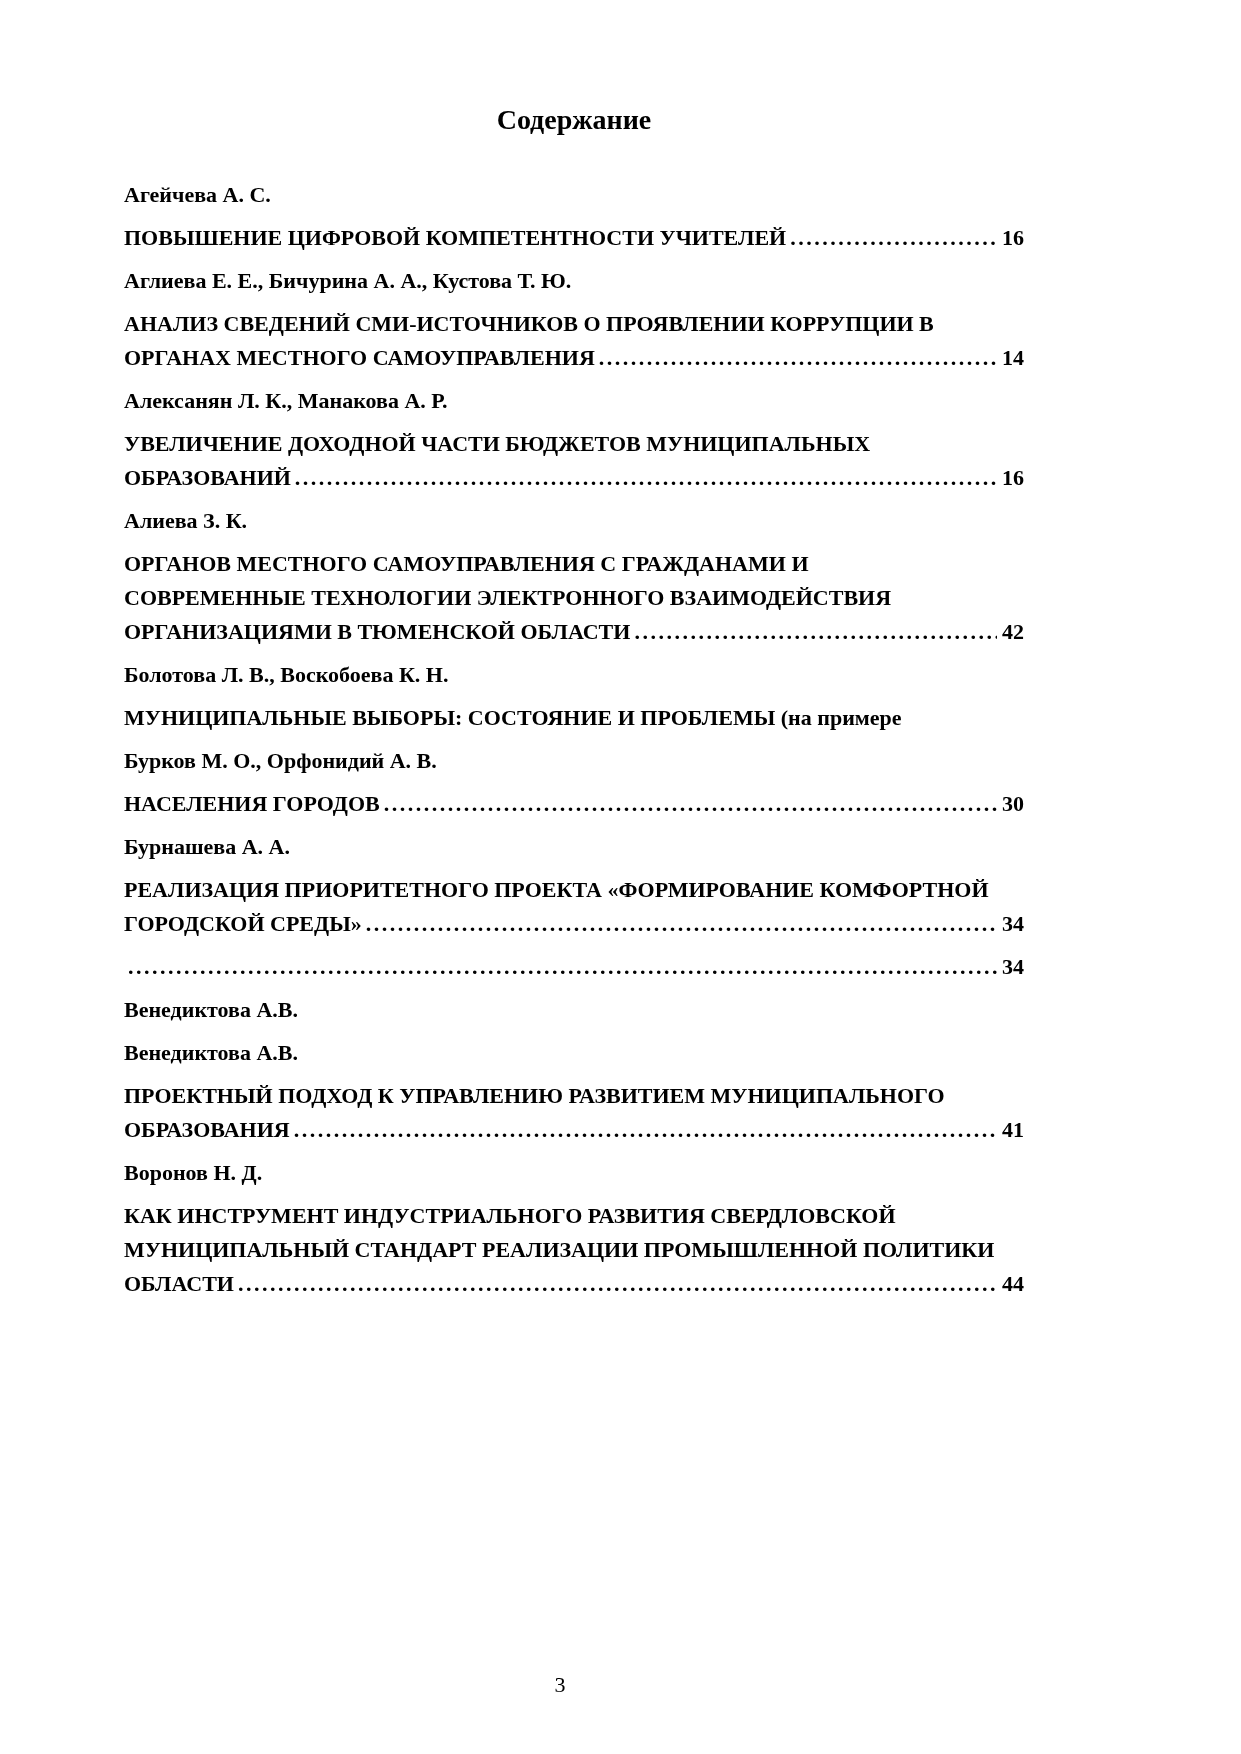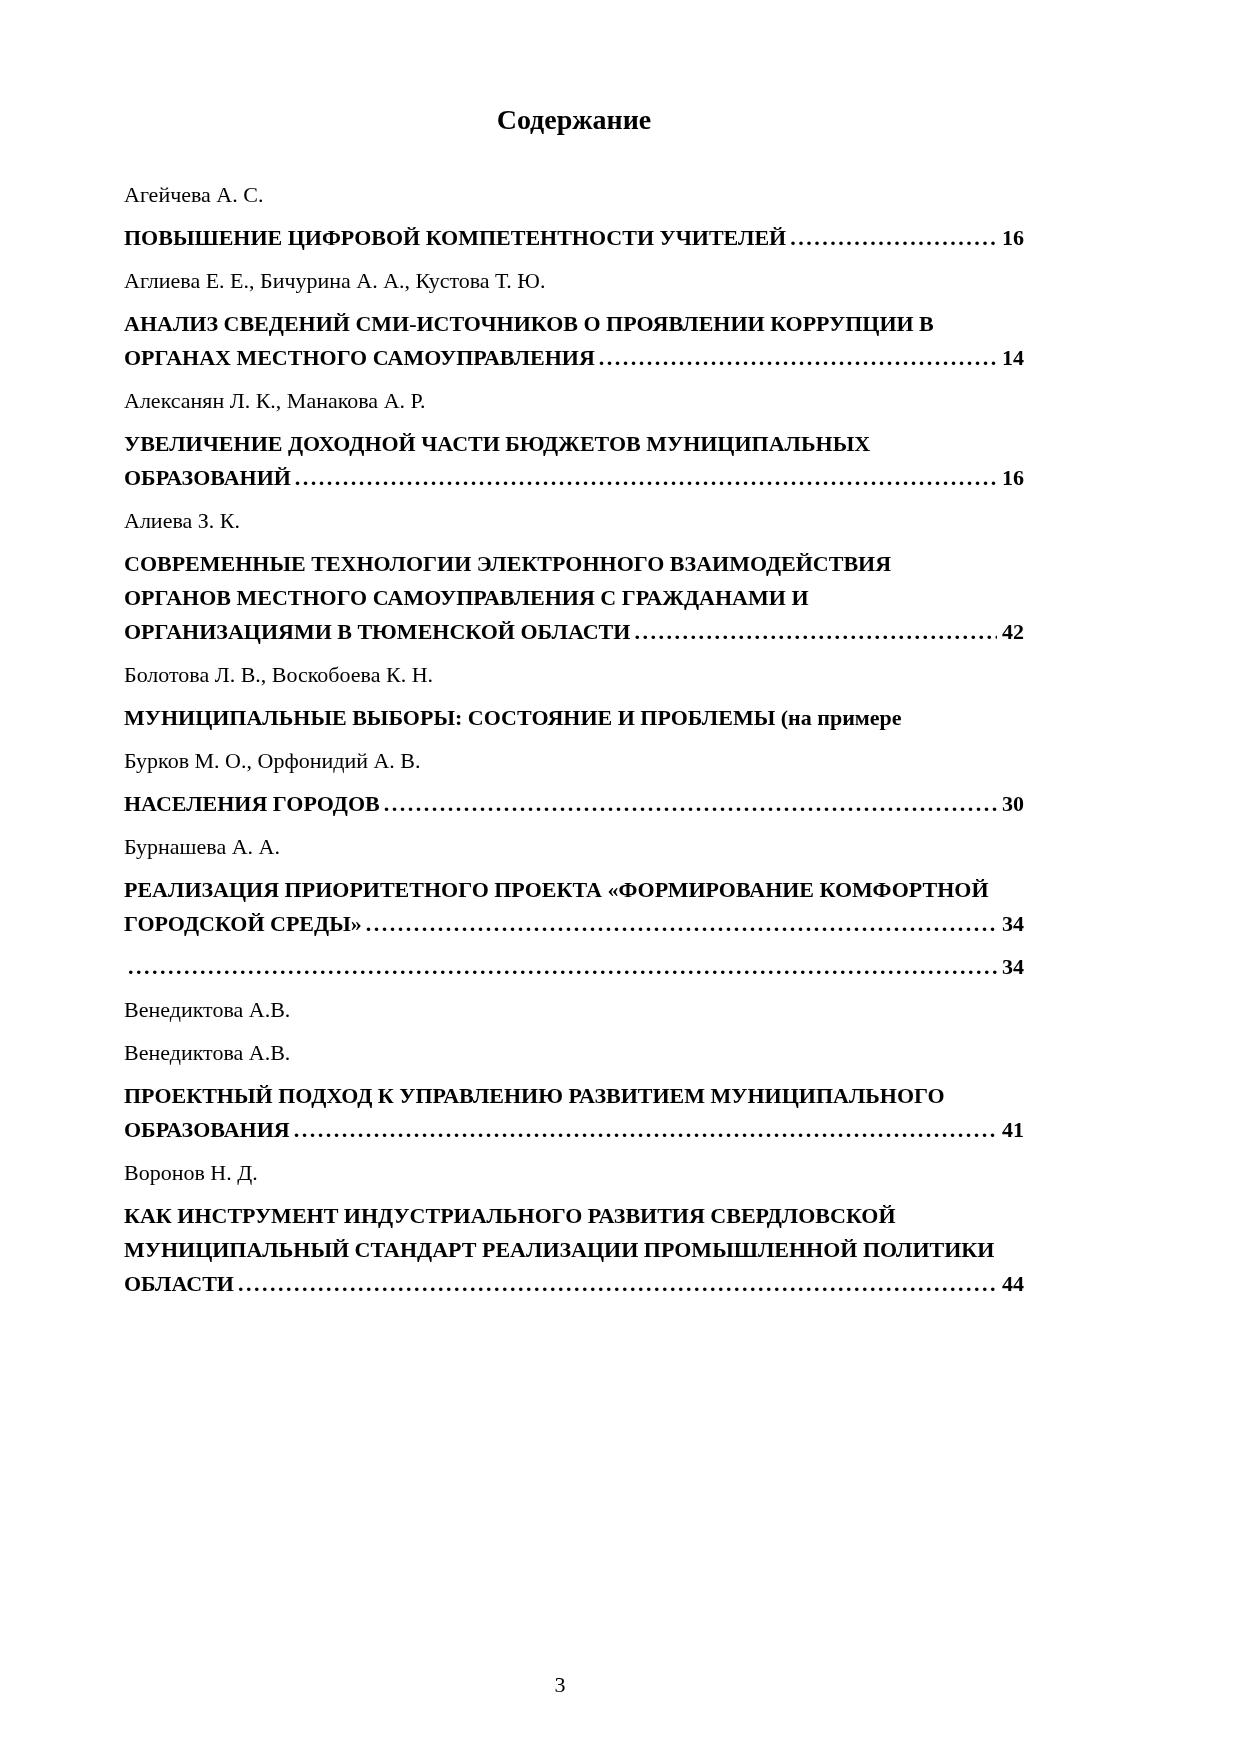--- a/index.html
+++ b/index.html
@@ -35,21 +35,21 @@
     line-height: 32px;
     text-align: center;
     font-weight: 700;
   }
   .block {
     font-size: 22px;
     line-height: 34px;
     margin: 0 0 9px 0;
   }
   .authors {
-    font-weight: 400;
+    font-weight: 700;
   }
   .title-line {
     display: block;
   }
   .title-line.last {
     display: flex;
     align-items: flex-end;
   }
   .line-text {
     flex: 0 0 auto;
@@ -108,22 +108,22 @@
         <div class="block title-block">
           <div class="title-line"><span class="line-text">УВЕЛИЧЕНИЕ ДОХОДНОЙ ЧАСТИ БЮДЖЕТОВ МУНИЦИПАЛЬНЫХ</span></div>
           <div class="title-line last">
             <span class="line-text">ОБРАЗОВАНИЙ</span>
             <span class="leader"></span>
             <span class="page-num">16</span>
           </div>
         </div>
         <div class="block authors">Алиева З. К.</div>
         <div class="block title-block">
+          <div class="title-line"><span class="line-text">ОРГАНОВ МЕСТНОГО САМОУПРАВЛЕНИЯ С ГРАЖДАНАМИ И</span></div>
           <div class="title-line"><span class="line-text">СОВРЕМЕННЫЕ ТЕХНОЛОГИИ ЭЛЕКТРОННОГО ВЗАИМОДЕЙСТВИЯ</span></div>
-          <div class="title-line"><span class="line-text">ОРГАНОВ МЕСТНОГО САМОУПРАВЛЕНИЯ С ГРАЖДАНАМИ И</span></div>
           <div class="title-line last">
             <span class="line-text">ОРГАНИЗАЦИЯМИ В ТЮМЕНСКОЙ ОБЛАСТИ</span>
             <span class="leader"></span>
             <span class="page-num">42</span>
           </div>
         </div>
         <div class="block authors">Болотова Л. В., Воскобоева К. Н.</div>
         <div class="block title-block">
           <div class="title-line"><span class="line-text">МУНИЦИПАЛЬНЫЕ ВЫБОРЫ: СОСТОЯНИЕ И ПРОБЛЕМЫ (на примере</span></div>
         </div>

